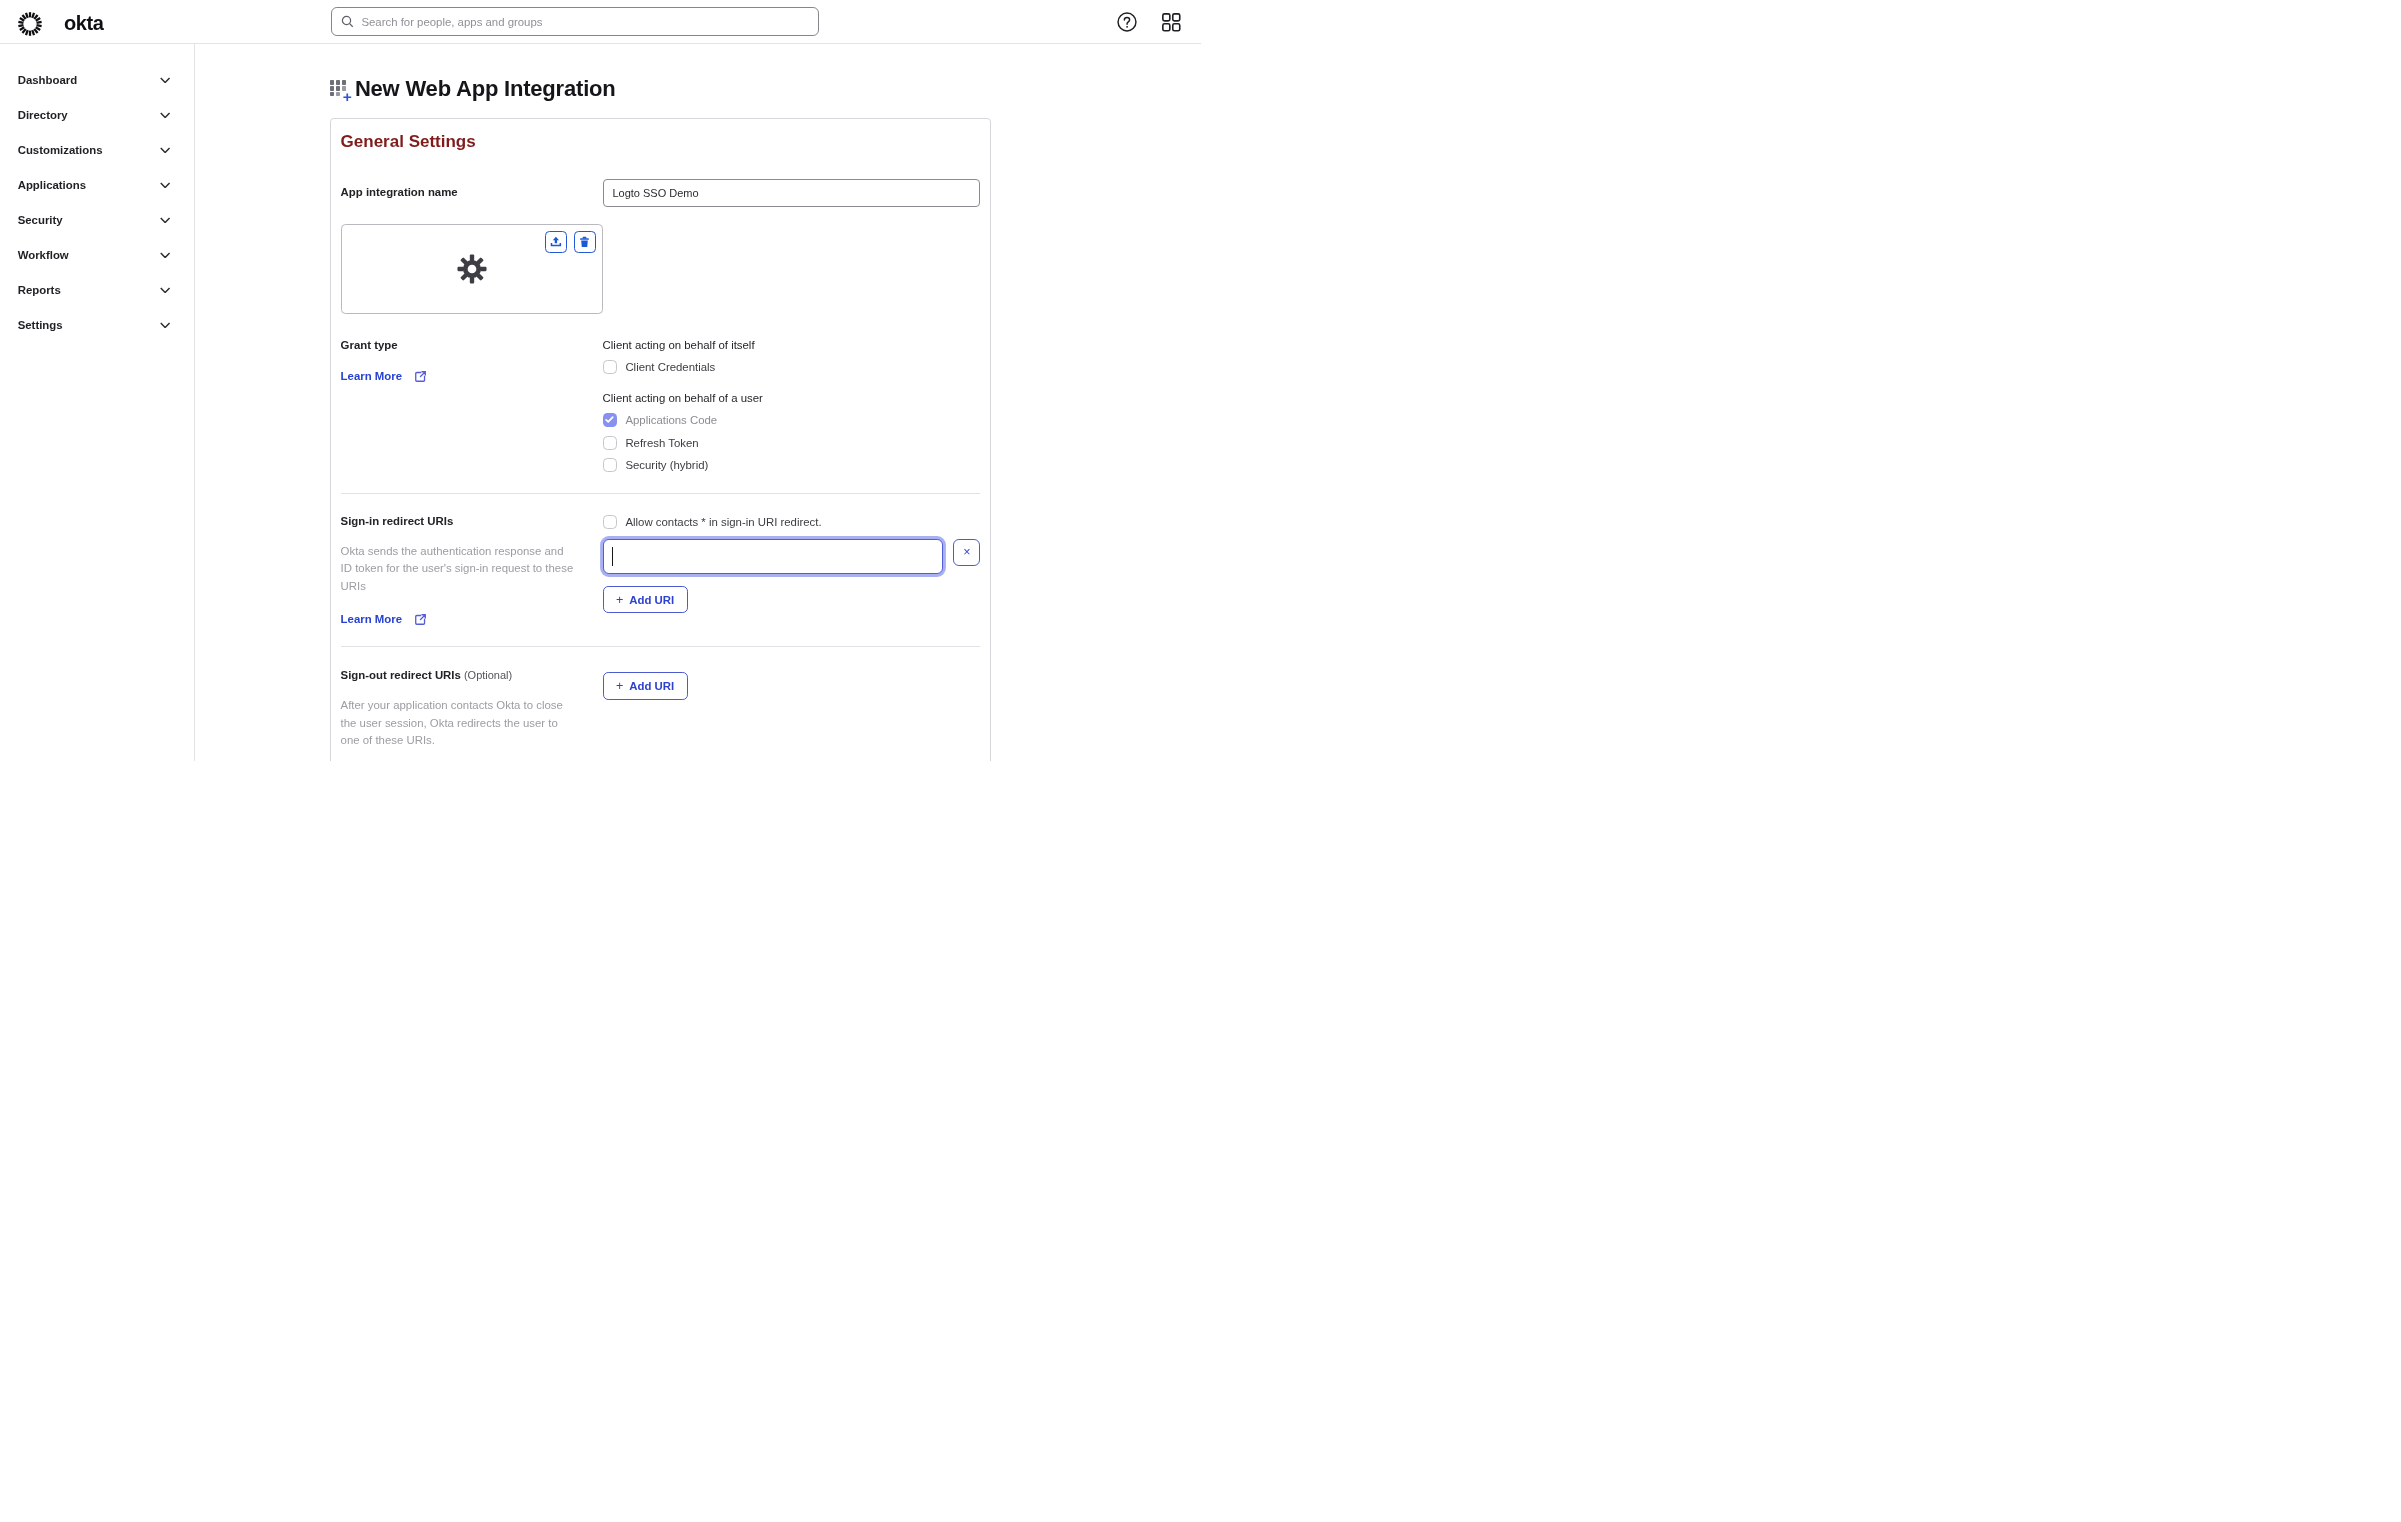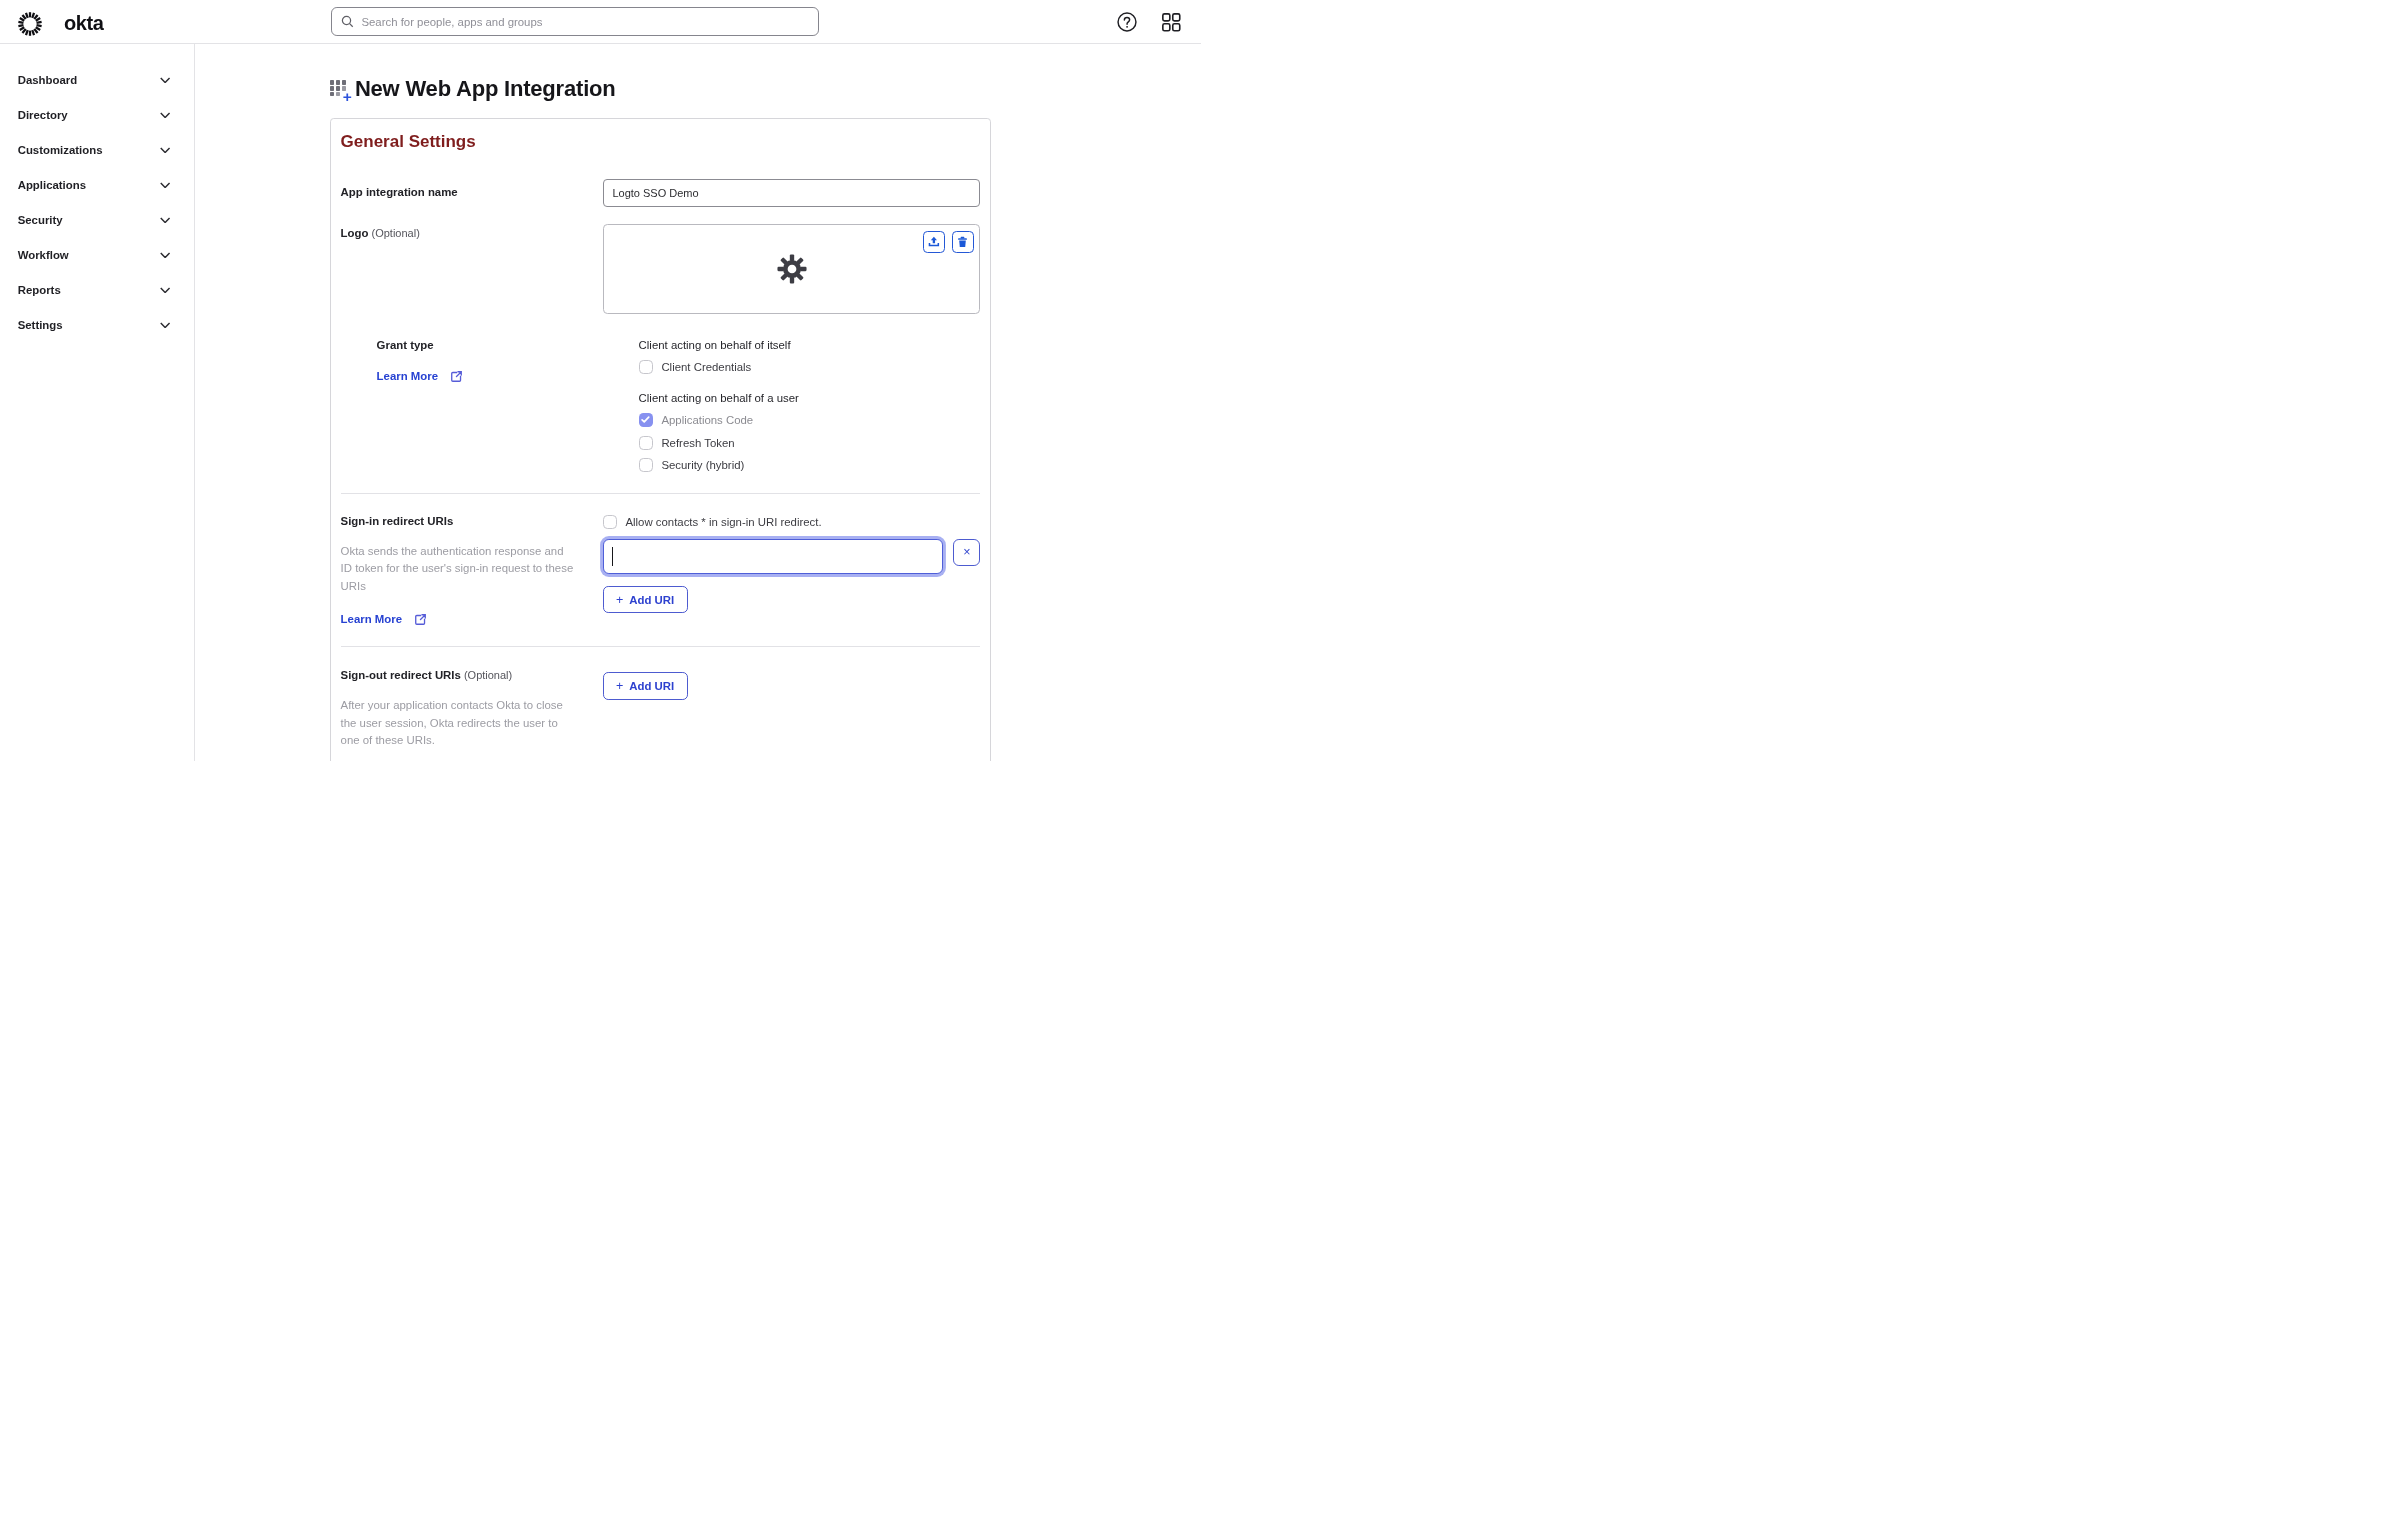--- a/index.html
+++ b/index.html
@@ -271,24 +271,20 @@
       <div class="row" style="margin-top:26.5px; align-items:start;">
         <div class="lab-col" style="padding-top:7.4px;">
           <span class="field-label">App integration name</span>
         </div>
         <div>
           <input class="text-input" type="text" value="Logto SSO Demo" style="">
         </div>
       </div>
 
       <div class="row" style="margin-top:17.7px;">
-        <div class="lab-col" style="padding-top:2.9px;">
-          <span class="field-label">Logo</span>
-          <span class="optional">(Optional)</span>
-        </div>
         <div class="logo-box">
           <span class="gear">
             <svg width="32" height="32" viewBox="0 0 44 44">
               <g fill="#3d3d44">
                 <rect x="19" y="2" width="6" height="9" rx="1.5" transform="rotate(0 22 22)"></rect>
                 <rect x="19" y="2" width="6" height="9" rx="1.5" transform="rotate(45 22 22)"></rect>
                 <rect x="19" y="2" width="6" height="9" rx="1.5" transform="rotate(90 22 22)"></rect>
                 <rect x="19" y="2" width="6" height="9" rx="1.5" transform="rotate(135 22 22)"></rect>
                 <rect x="19" y="2" width="6" height="9" rx="1.5" transform="rotate(180 22 22)"></rect>
                 <rect x="19" y="2" width="6" height="9" rx="1.5" transform="rotate(225 22 22)"></rect>
@@ -314,21 +310,21 @@
                   <rect x="1.5" y="3" width="12" height="2.2" rx="0.6" fill="#1b58d8"></rect>
                   <rect x="5" y="1" width="5" height="2.4" rx="0.6" fill="#1b58d8"></rect>
                   <path d="M3 6 H12 L11.2 15 H3.8 Z" fill="#1b58d8"></path>
                 </svg>
               </span>
             </button>
           </span>
         </div>
       </div>
 
-      <div class="row" style="margin-top:25px;margin-left:36px;">
+      <div class="row" style="margin-top:25px;">
         <div class="lab-col">
           <div class="field-label">Grant type</div>
           <a class="learn-more" style="margin-top:19px;">
             <span>Learn More</span>
             <span>
               <svg width="11" height="11" viewBox="0 0 15 15" fill="none" stroke="#565cd8" stroke-width="1.8">
                 <path d="M13 6.5 V12.6 A1.4 1.4 0 0 1 11.6 14 H2.4 A1.4 1.4 0 0 1 1 12.6 V3.4 A1.4 1.4 0 0 1 2.4 2 H8.5"></path>
                 <path d="M9.5 1 H14 V5.5 M14 1 L7.5 7.5" stroke-linecap="round"></path>
               </svg>
             </span>

